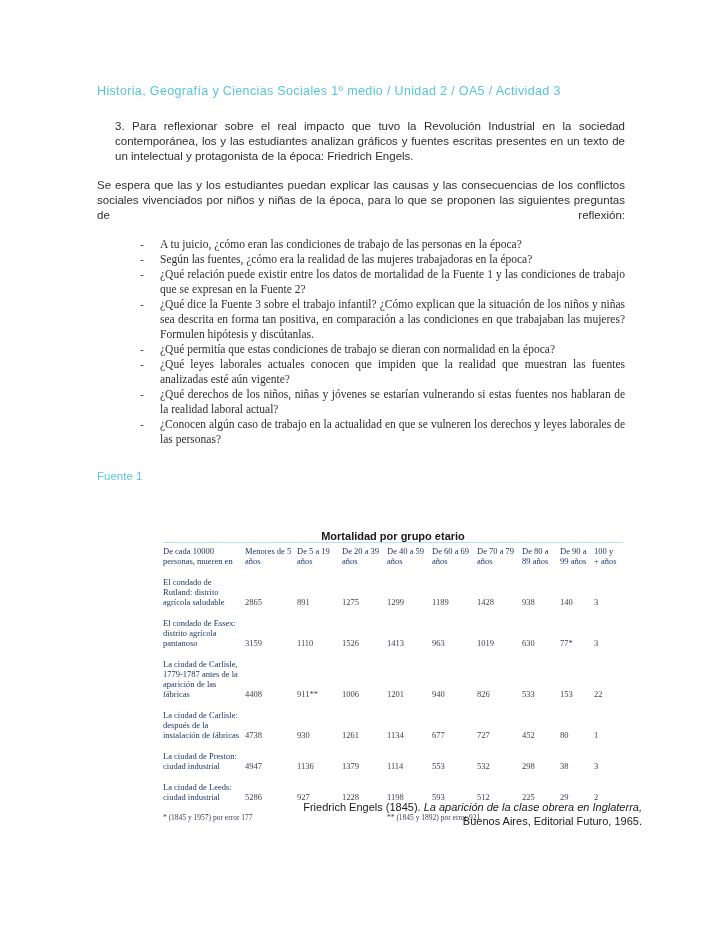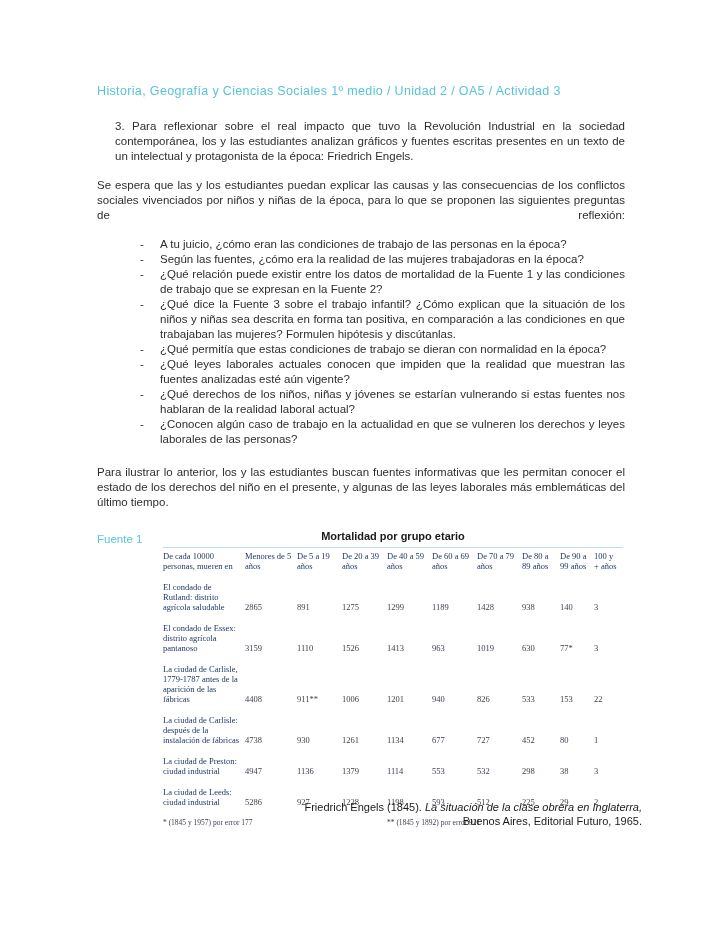--- a/index.html
+++ b/index.html
@@ -13,32 +13,31 @@
     color:#58c4d8; font-size:12.5px; letter-spacing:0.35px; font-weight:400;
     white-space:nowrap; margin-bottom:21px;
   }
   p { margin:0; font-size:11.5px; line-height:15px; }
   .p1 { margin-left:18px; margin-bottom:14px; text-align:justify; }
   .p2 { margin-bottom:14px; text-align:justify; text-align-last:justify; }
 
   .bullets { margin-left:43px; width:485px; }
   .bullet { display:flex; font-size:11.5px; line-height:15px; }
   .dash { width:20px; flex:0 0 20px; }
-  .btext { flex:1; text-align:justify; }
+  .btext { flex:1; text-align:justify;font-family:Liberation Serif, serif; }
 
   .closing { margin-top:18px; text-align:justify; }
 
   .fuente-label {
     margin-top:23px; text-align:left; color:#58c4d8; font-size:11.5px;
   }
 
   .table-wrap { position:absolute; left:163px; top:530px; width:460px; }
   .table-title {
     text-align:center; font-weight:bold; font-size:11px; color:#1a1a1a;
-    margin-bottom:5px;
   }
   .hairline { height:1px; background:#bcdfea; margin-bottom:3px; }
   table.mortality {
     width:460px; border-collapse:collapse; table-layout:fixed;
     font-family:"Liberation Serif", serif; font-size:8.5px; color:#1f3864;
   }
   table.mortality th {
     font-weight:normal; text-align:left; vertical-align:top;
     line-height:10px; padding:0 3px 0 0;
   }
@@ -93,21 +92,20 @@
       <div class="bullet">
         <span class="dash">-</span>
         <span class="btext">¿Qué derechos de los niños, niñas y jóvenes se estarían vulnerando si estas fuentes nos hablaran de la realidad laboral actual?</span>
       </div>
       <div class="bullet">
         <span class="dash">-</span>
         <span class="btext">¿Conocen algún caso de trabajo en la actualidad en que se vulneren los derechos y leyes laborales de las personas?</span>
       </div>
     </div>
 
-    <p class="closing">Para ilustrar lo anterior, los y las estudiantes buscan fuentes informativas que les permitan conocer el estado de los derechos del niño en el presente, y algunas de las leyes laborales más emblemáticas del último tiempo.</p>
 
     <div class="fuente-label">Fuente 1</div>
   </div>
 
   <div class="table-wrap">
     <div class="table-title">Mortalidad por grupo etario</div>
     <div class="hairline"></div>
     <table class="mortality">
       <colgroup>
         <col style="width:82px">
@@ -210,16 +208,16 @@
         </tr>
         <tr>
           <td class="foot" colspan="4">* (1845 y 1957) por error 177</td>
           <td class="foot" colspan="6">** (1845 y 1892) por error 921</td>
         </tr>
       </tbody>
     </table>
   </div>
 
   <div class="citation">
-    <span>Friedrich Engels (1845). </span><i>La situación de la clase obrera en Inglaterra,</i><br>
+    <span>Friedrich Engels (1845). </span><i>La aparición de la clase obrera en Inglaterra,</i><br>
     <span>Buenos Aires, Editorial Futuro, 1965.</span>
   </div>
 </div>
 
 </body></html>

